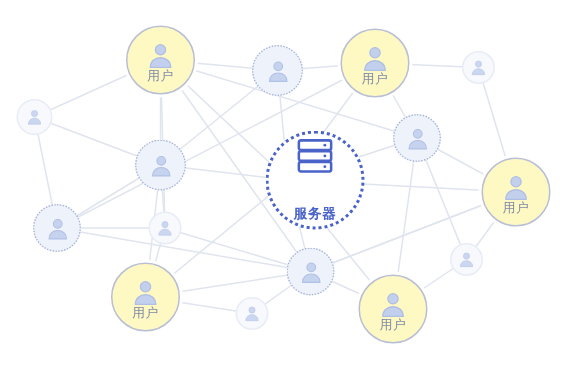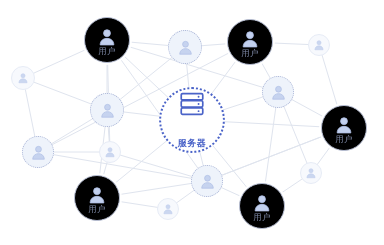--- a/index.html
+++ b/index.html
@@ -10,21 +10,21 @@
     overflow:hidden;
   }
   #stage{position:relative;width:384px;height:245px;background:#fff;}
   #edges{position:absolute;left:0;top:0;width:384px;height:245px;}
 
   .node{position:absolute;border-radius:50%;display:flex;flex-direction:column;
         align-items:center;justify-content:center;box-sizing:border-box;}
 
   
   .node.large{
-    background:#000000;
+    background:#fef9c3;
     border:1.4px solid #b8bfd4;
     box-shadow:0 0 0 2px rgba(255,255,255,.9);
   }
   .node.large .glyph{margin-top:2px;}
   .node.large .lbl{
     font-size:8.5px;color:#7f8aa8;line-height:9px;margin-top:0px;
     letter-spacing:.3px;white-space:nowrap;
   }
 
   
@@ -91,21 +91,21 @@
       <line x1="207" y1="181" x2="344" y2="128" stroke="#dfe4ee" stroke-width="1"></line>
       <line x1="262" y1="206" x2="311" y2="173" stroke="#dfe4ee" stroke-width="1"></line>
       <line x1="311" y1="173" x2="344" y2="128" stroke="#dfe4ee" stroke-width="1"></line>
       <line x1="38" y1="152" x2="250" y2="42" stroke="#dfe4ee" stroke-width="1"></line>
       <line x1="23" y1="78" x2="107" y2="110" stroke="#dfe4ee" stroke-width="1"></line>
       <line x1="97" y1="198" x2="110" y2="152" stroke="#dfe4ee" stroke-width="1"></line>
       <line x1="207" y1="181" x2="110" y2="152" stroke="#dfe4ee" stroke-width="1"></line>
       <line x1="344" y1="128" x2="207" y2="181" stroke="#dfe4ee" stroke-width="1"></line>
     </svg>
   <div id="nodes">
-      <div class="node server" style="width: 66px; height: 66px; left: 159px; top: 87px; gap: 20px;">
+      <div class="node server" style="width: 66px; height: 66px; left: 177px; top: 87px; gap: 20px;">
         <span class="glyph"><svg width="26" height="23.92" viewBox="0 0 26 24" xmlns="http://www.w3.org/2000/svg">
             <rect x="2.2" y="1.6" width="21.6" height="6.4" rx="1.3" fill="#fff" stroke="#4a63c8" stroke-width="1.7"></rect>
             <rect x="2.2" y="8.8" width="21.6" height="6.4" rx="1.3" fill="#fff" stroke="#4a63c8" stroke-width="1.7"></rect>
             <rect x="2.2" y="16" width="21.6" height="6.4" rx="1.3" fill="#fff" stroke="#4a63c8" stroke-width="1.7"></rect>
             <circle cx="19.6" cy="4.8" r="0.95" fill="#4a63c8"></circle>
             <circle cx="19.6" cy="12" r="0.95" fill="#4a63c8"></circle>
             <circle cx="19.6" cy="19.2" r="0.95" fill="#4a63c8"></circle>
           </svg></span>
         <span class="lbl">服务器</span>
       </div>

